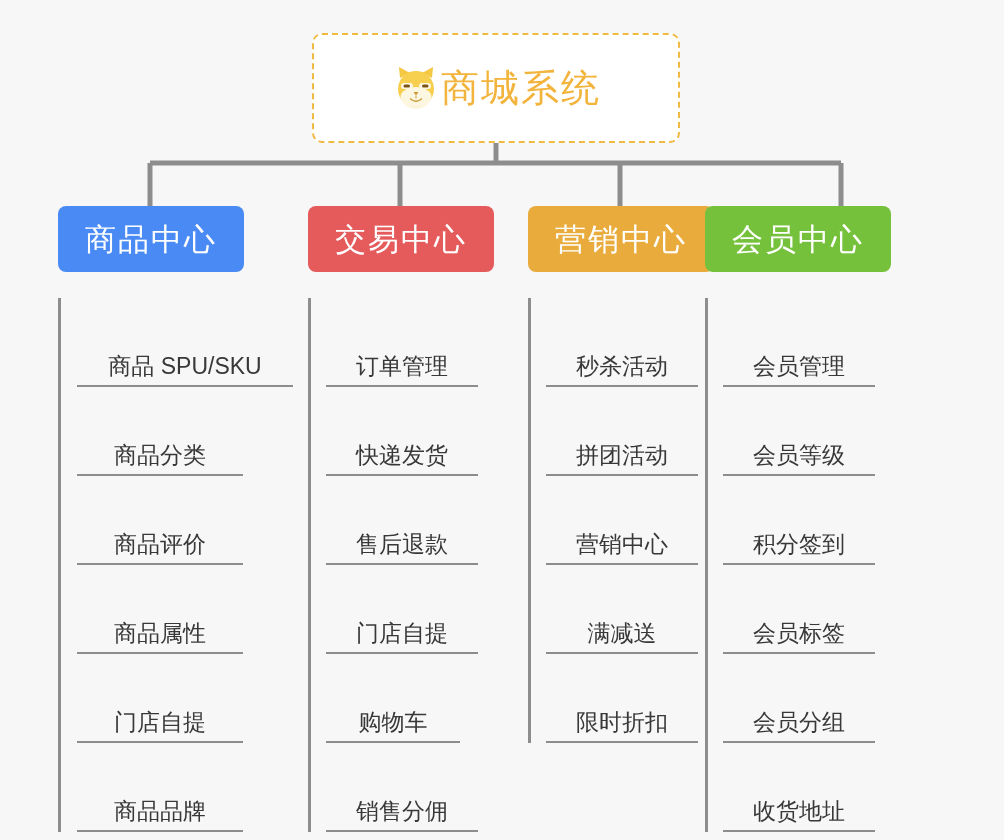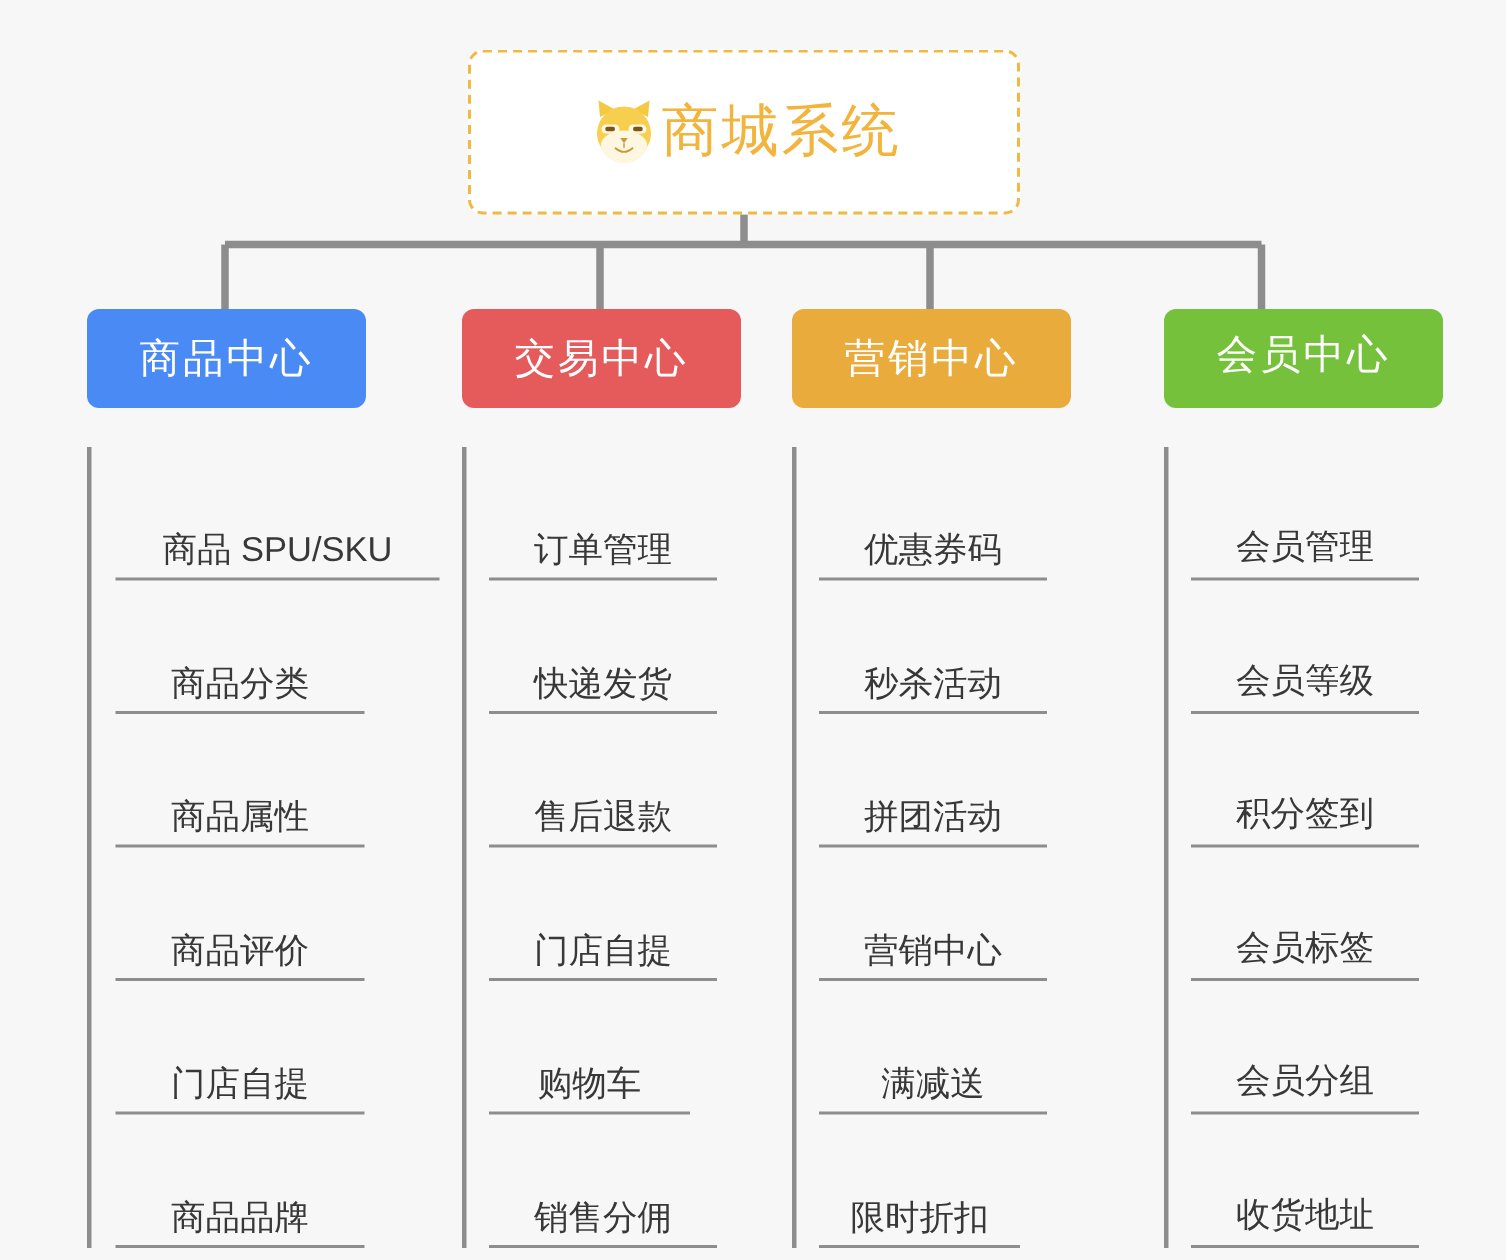--- a/index.html
+++ b/index.html
@@ -67,21 +67,21 @@
   }
   .cat-box {
     width: 186px;
     height: 66px;
     box-sizing: border-box;
     border-radius: 8px;
     display: flex;
     align-items: center;
     justify-content: center;
     color: #ffffff;
-    font-size: 27px;
+    font-size: 31px;
     letter-spacing: 2px;
     line-height: 1;
     white-space: nowrap;
   }
 
   .leaf-list {
     position: relative;
     margin-top: 26px;
     padding-left: 15px;
     border-left: 3px solid #8d8d8d;
@@ -168,24 +168,24 @@
       <span>商品中心</span>
     </div>
     <div class="leaf-list" style="border-left-color: rgb(141, 141, 141);">
       <div class="leaf-item" style="border-bottom-color: rgb(141, 141, 141);">
         <span class="leaf-label">商品 SPU/SKU</span>
       </div>
       <div class="leaf-item" style="border-bottom-color: rgb(141, 141, 141);">
         <span class="leaf-label">商品分类</span>
       </div>
       <div class="leaf-item" style="border-bottom-color: rgb(141, 141, 141);">
+        <span class="leaf-label">商品评价</span>
+      </div>
+      <div class="leaf-item" style="border-bottom-color: rgb(141, 141, 141);">
         <span class="leaf-label">商品属性</span>
-      </div>
-      <div class="leaf-item" style="border-bottom-color: rgb(141, 141, 141);">
-        <span class="leaf-label">商品评价</span>
       </div>
       <div class="leaf-item" style="border-bottom-color: rgb(141, 141, 141);">
         <span class="leaf-label">门店自提</span>
       </div>
       <div class="leaf-item" style="border-bottom-color: rgb(141, 141, 141);">
         <span class="leaf-label">商品品牌</span>
       </div>
     </div>
   </div>
 
@@ -214,41 +214,38 @@
       </div>
     </div>
   </div>
 
   <div class="column col-2" style="left:528px;">
     <div class="cat-box" style="background: rgb(232, 171, 60);">
       <span>营销中心</span>
     </div>
     <div class="leaf-list" style="border-left-color: rgb(141, 141, 141);">
       <div class="leaf-item" style="border-bottom-color: rgb(141, 141, 141);">
-        <span class="leaf-label">优惠券码</span>
-      </div>
-      <div class="leaf-item" style="border-bottom-color: rgb(141, 141, 141);">
         <span class="leaf-label">秒杀活动</span>
       </div>
       <div class="leaf-item" style="border-bottom-color: rgb(141, 141, 141);">
         <span class="leaf-label">拼团活动</span>
       </div>
       <div class="leaf-item" style="border-bottom-color: rgb(141, 141, 141);">
         <span class="leaf-label">营销中心</span>
       </div>
       <div class="leaf-item" style="border-bottom-color: rgb(141, 141, 141);">
         <span class="leaf-label">满减送</span>
       </div>
       <div class="leaf-item" style="border-bottom-color: rgb(141, 141, 141);">
         <span class="leaf-label">限时折扣</span>
       </div>
     </div>
   </div>
 
-  <div class="column col-3" style="left:776px;font-family:Liberation Mono, monospace;">
+  <div class="column col-3" style="left:705px;">
     <div class="cat-box" style="background: rgb(117, 193, 60);">
       <span>会员中心</span>
     </div>
     <div class="leaf-list" style="border-left-color: rgb(141, 141, 141);">
       <div class="leaf-item" style="border-bottom-color: rgb(141, 141, 141);">
         <span class="leaf-label">会员管理</span>
       </div>
       <div class="leaf-item" style="border-bottom-color: rgb(141, 141, 141);">
         <span class="leaf-label">会员等级</span>
       </div>

